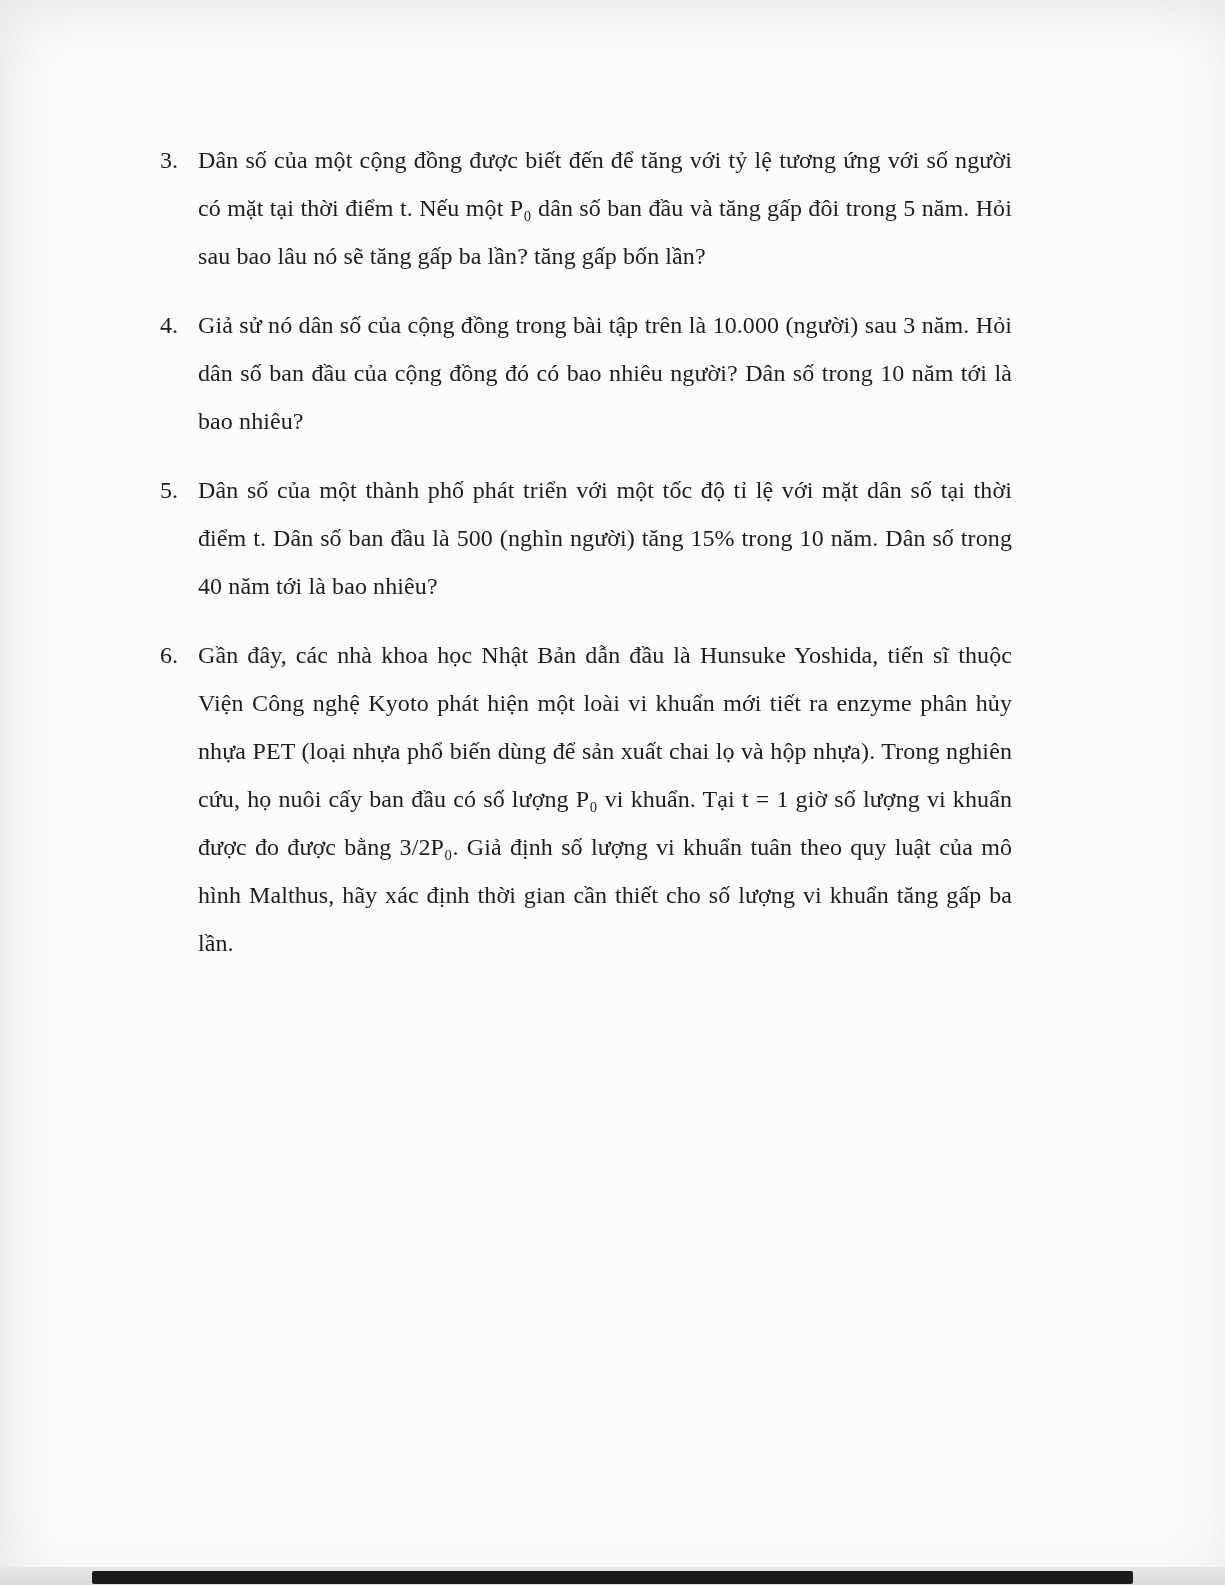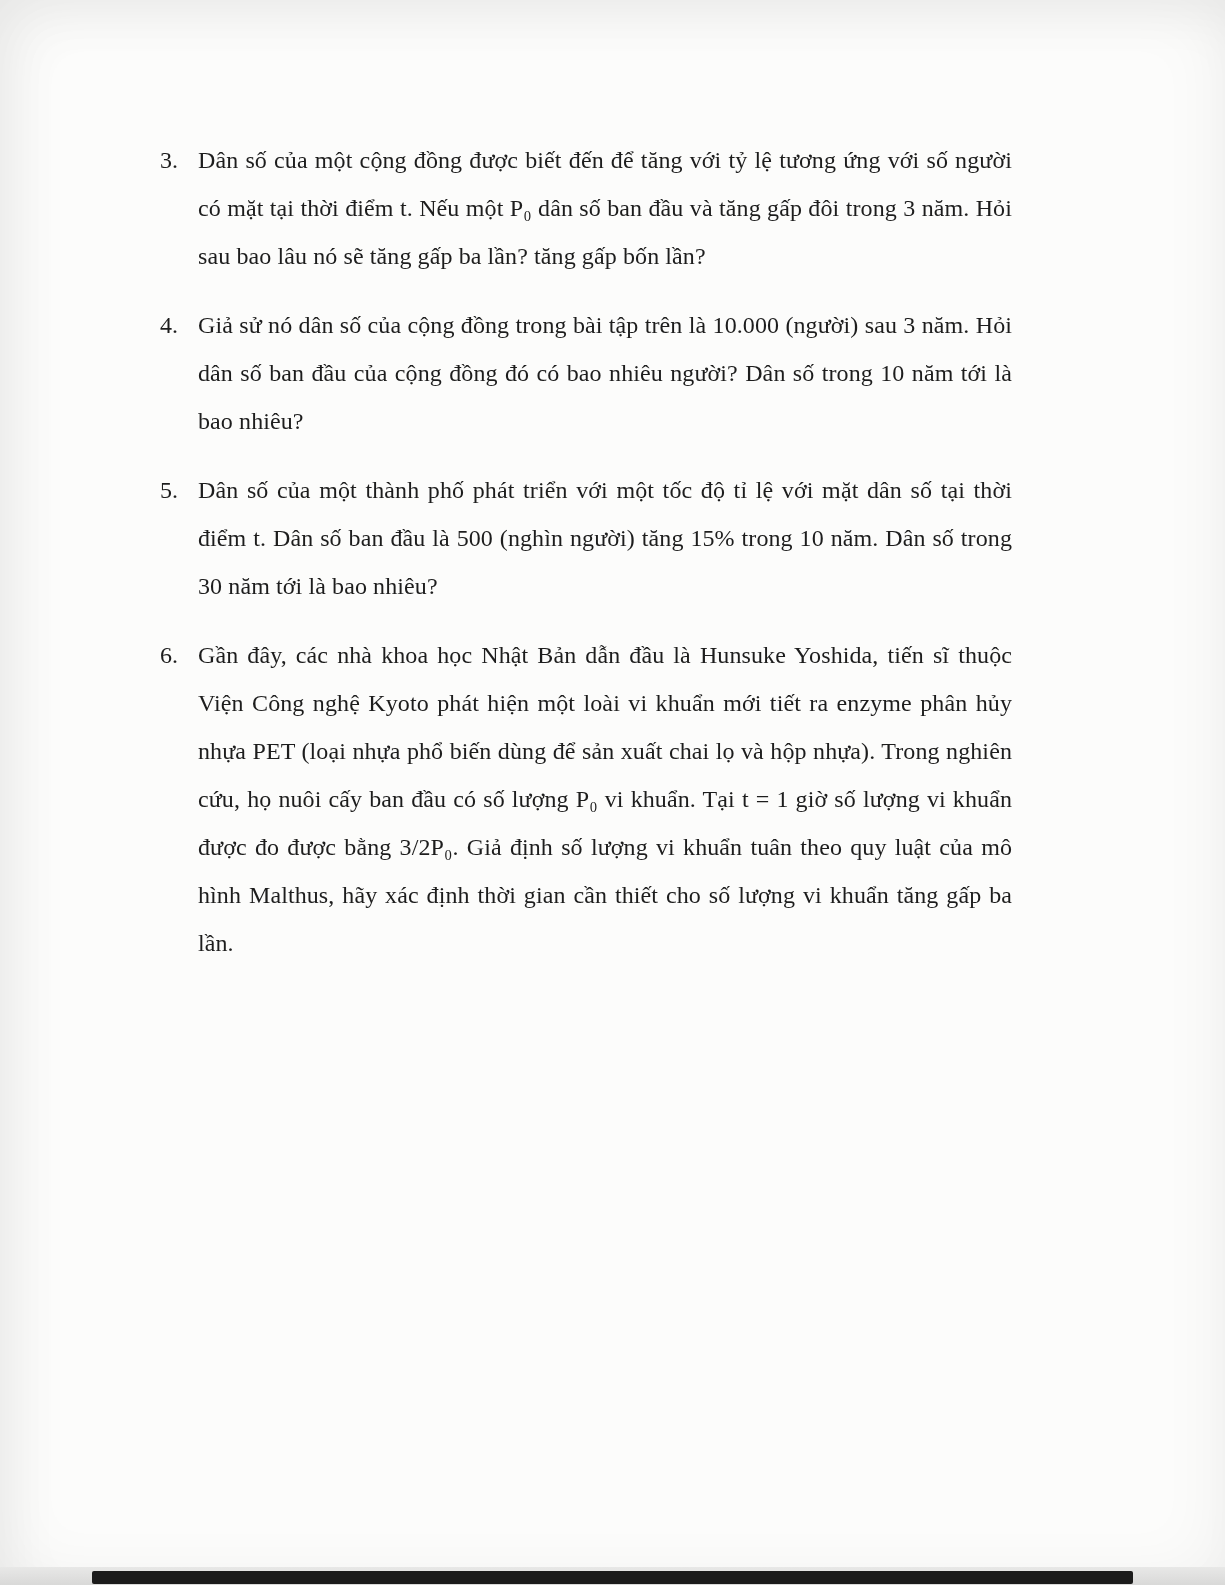--- a/index.html
+++ b/index.html
@@ -65,31 +65,31 @@
     border-radius:2px;
   }
 </style>
 </head>
 <body>
 
 <div class="page">
   <div class="content">
   <div class="problem">
     <div class="problem-number">3.</div>
-    <div class="problem-text">Dân số của một cộng đồng được biết đến để tăng với tỷ lệ tương ứng với số người có mặt tại thời điểm t. Nếu một P₀ dân số ban đầu và tăng gấp đôi trong 3 năm. Hỏi sau bao lâu nó sẽ tăng gấp ba lần? tăng gấp bốn lần?</div>
+    <div class="problem-text">Dân số của một cộng đồng được biết đến để tăng với tỷ lệ tương ứng với số người có mặt tại thời điểm t. Nếu một P₀ dân số ban đầu và tăng gấp đôi trong 5 năm. Hỏi sau bao lâu nó sẽ tăng gấp ba lần? tăng gấp bốn lần?</div>
   </div>
 
   <div class="problem">
     <div class="problem-number">4.</div>
     <div class="problem-text">Giả sử nó dân số của cộng đồng trong bài tập trên là 10.000 (người) sau 3 năm. Hỏi dân số ban đầu của cộng đồng đó có bao nhiêu người? Dân số trong 10 năm tới là bao nhiêu?</div>
   </div>
 
   <div class="problem">
     <div class="problem-number">5.</div>
-    <div class="problem-text">Dân số của một thành phố phát triển với một tốc độ tỉ lệ với mặt dân số tại thời điểm t. Dân số ban đầu là 500 (nghìn người) tăng 15% trong 10 năm. Dân số trong 30 năm tới là bao nhiêu?</div>
+    <div class="problem-text">Dân số của một thành phố phát triển với một tốc độ tỉ lệ với mặt dân số tại thời điểm t. Dân số ban đầu là 500 (nghìn người) tăng 15% trong 10 năm. Dân số trong 40 năm tới là bao nhiêu?</div>
   </div>
 
   <div class="problem">
     <div class="problem-number">6.</div>
     <div class="problem-text">Gần đây, các nhà khoa học Nhật Bản dẫn đầu là Hunsuke Yoshida, tiến sĩ thuộc Viện Công nghệ Kyoto phát hiện một loài vi khuẩn mới tiết ra enzyme phân hủy nhựa PET (loại nhựa phổ biến dùng để sản xuất chai lọ và hộp nhựa). Trong nghiên cứu, họ nuôi cấy ban đầu có số lượng P₀ vi khuẩn. Tại t = 1 giờ số lượng vi khuẩn được đo được bằng 3/2P₀. Giả định số lượng vi khuẩn tuân theo quy luật của mô hình Malthus, hãy xác định thời gian cần thiết cho số lượng vi khuẩn tăng gấp ba lần.</div>
   </div>
 </div>
   <div class="bottom-strip"></div>
   <div class="bottom-bar"></div>
 </div>

